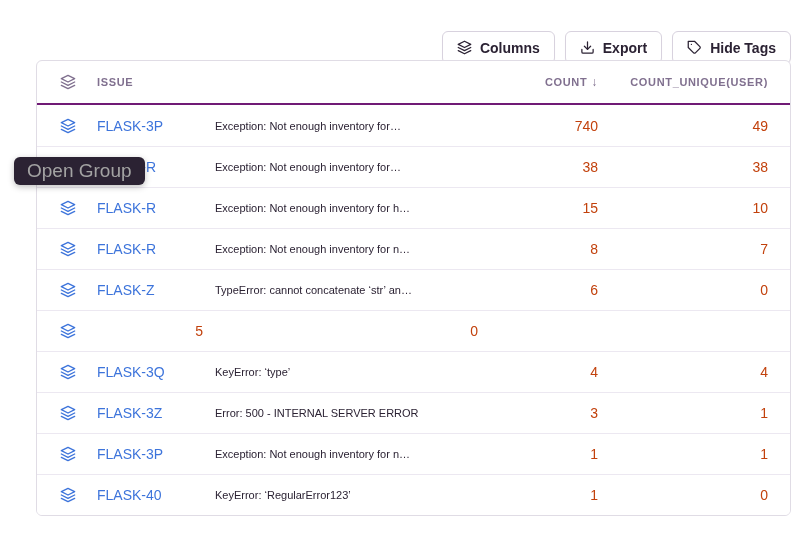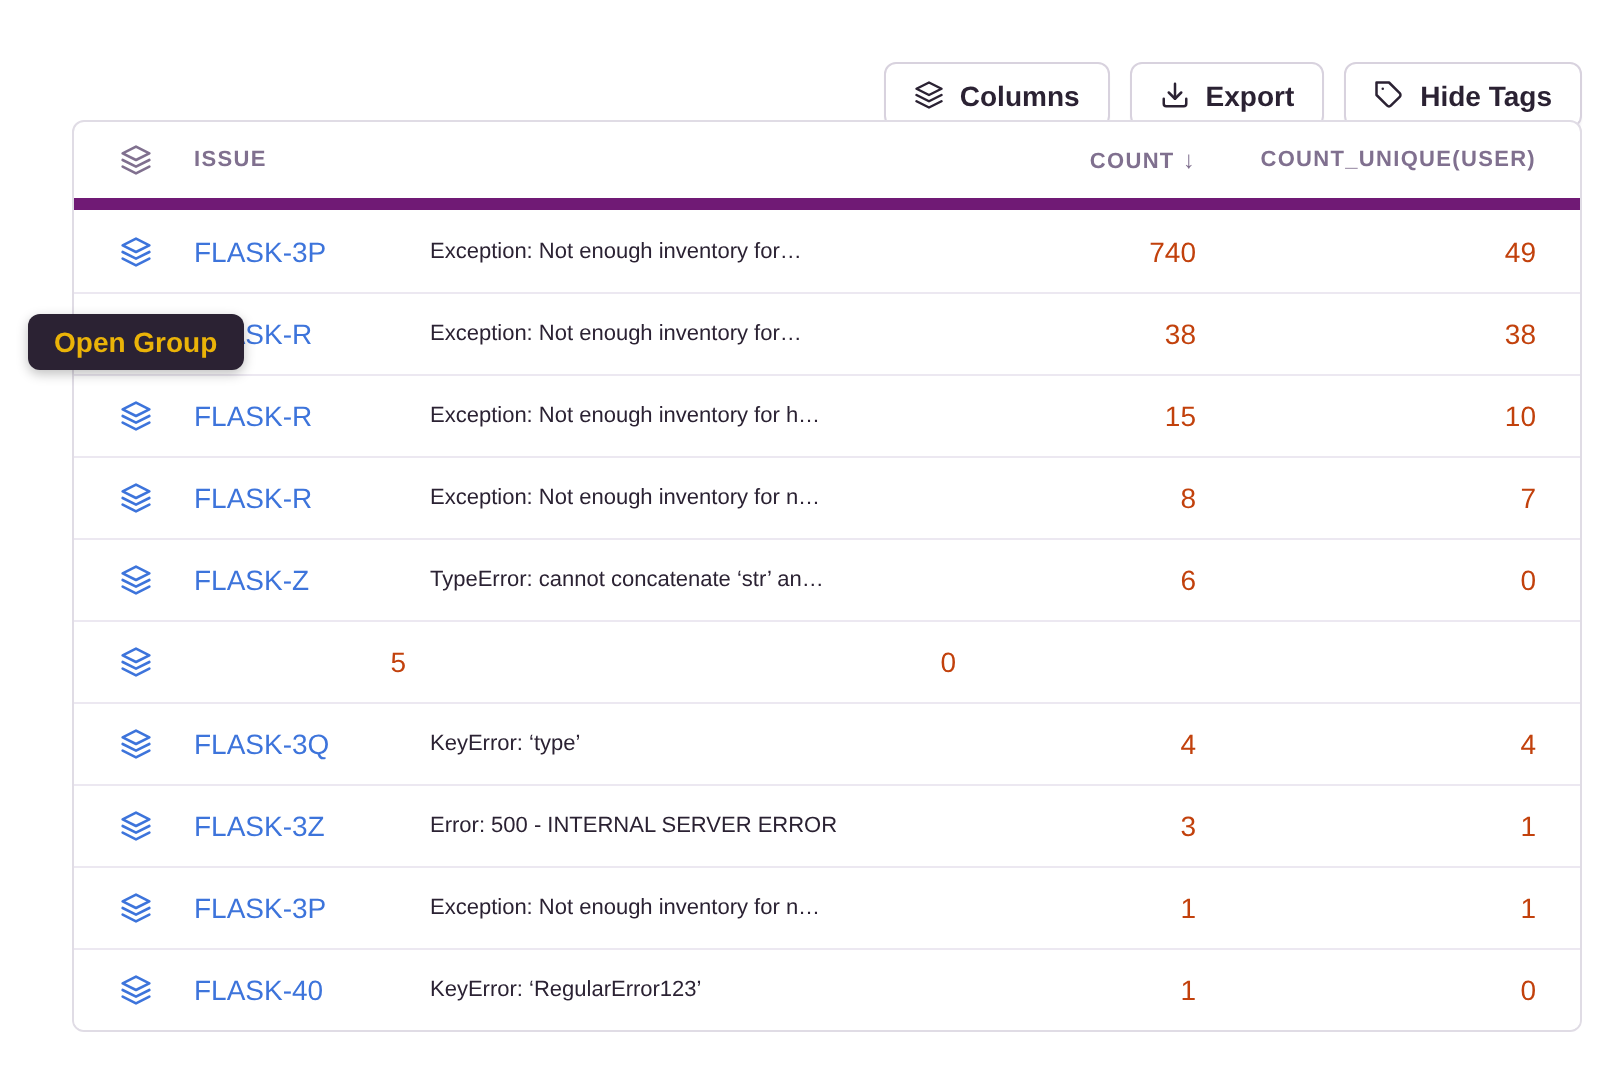--- a/index.html
+++ b/index.html
@@ -52,21 +52,21 @@
     overflow: hidden;
   }
   .grid {
     display: grid;
     grid-template-columns: 44px 118px 1fr 110px 180px;
     align-items: center;
     padding-left: 16px;
   }
   .thead {
     height: 44px;
-    border-bottom: 6px solid #701a75;
+    border-bottom: 2px solid #701a75;
   }
   .hlabel {
     font-size: 11px;
     font-weight: 700;
     letter-spacing: 0.06em;
     text-transform: uppercase;
     color: #80708f;
   }
   .cell-count { text-align: right; padding-right: 12px; }
   .cell-unique { text-align: right; padding-right: 22px; }
@@ -101,29 +101,28 @@
     font-size: 14px;
     color: #c2410c;
     font-variant-numeric: tabular-nums;
   }
 
   
   .tooltip {
     position: absolute;
     left: 14px; top: 157px;
     background: #2b2233;
-    color: #eab308;
-    font-size: 14px;
+    color: #a3a3a3;
+    font-size: 19px;
     line-height: 16px;
     padding: 6px 13px;
     border-radius: 6px;
     z-index: 10;
     box-shadow: 0 2px 6px rgba(0,0,0,0.25);
     white-space: nowrap;
-    font-weight: bold;
   }
 </style>
 </head>
 <body>
 
 <svg width="0" height="0" style="position:absolute">
   <defs>
     <g id="ic-layers" fill="none" stroke="currentColor" stroke-width="2" stroke-linecap="round" stroke-linejoin="round">
       <polygon points="12 2 2 7 12 12 22 7 12 2"></polygon>
       <polyline points="2 12 12 17 22 12"></polyline>

